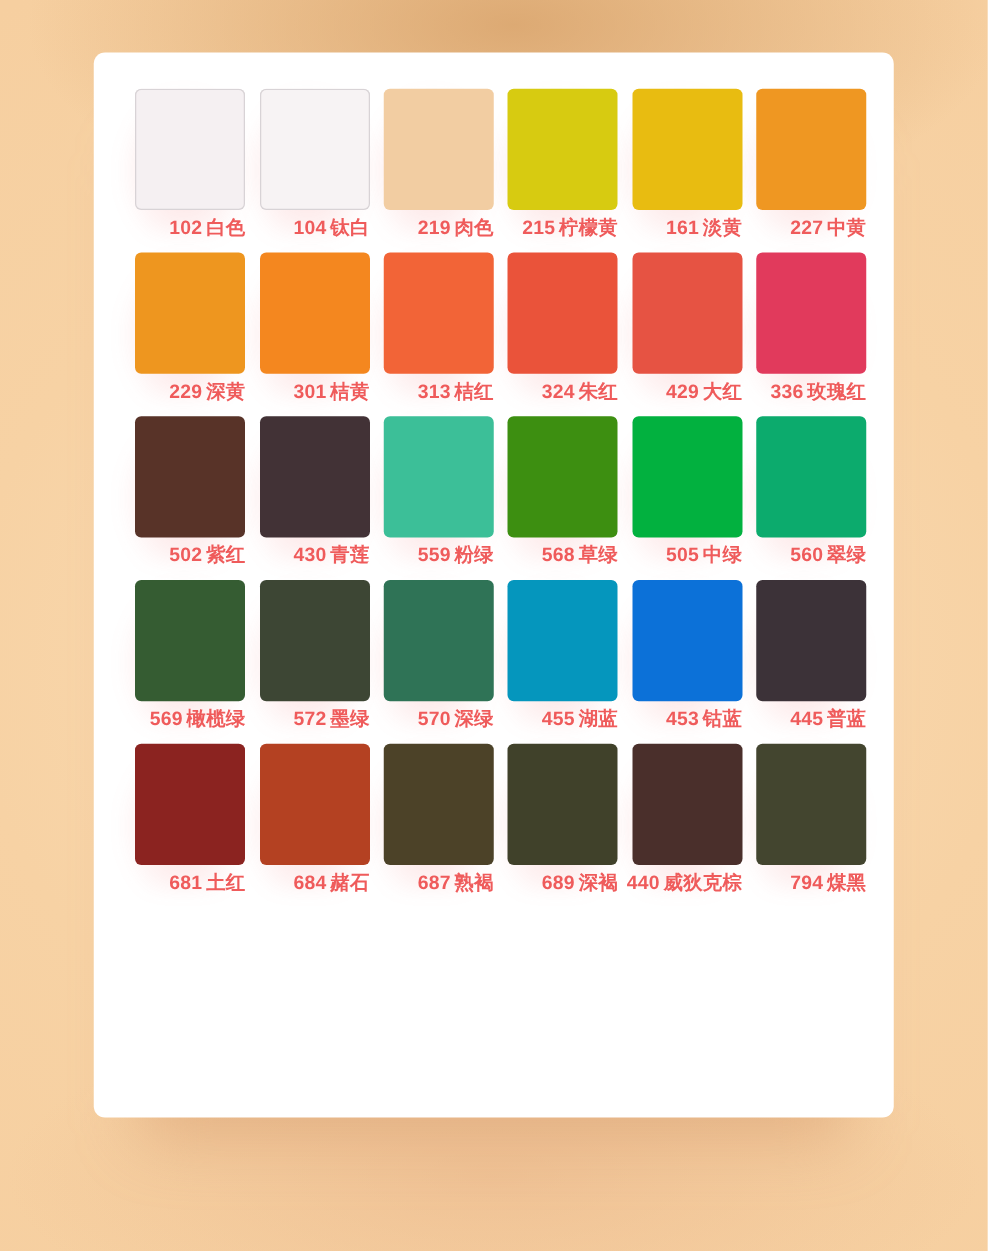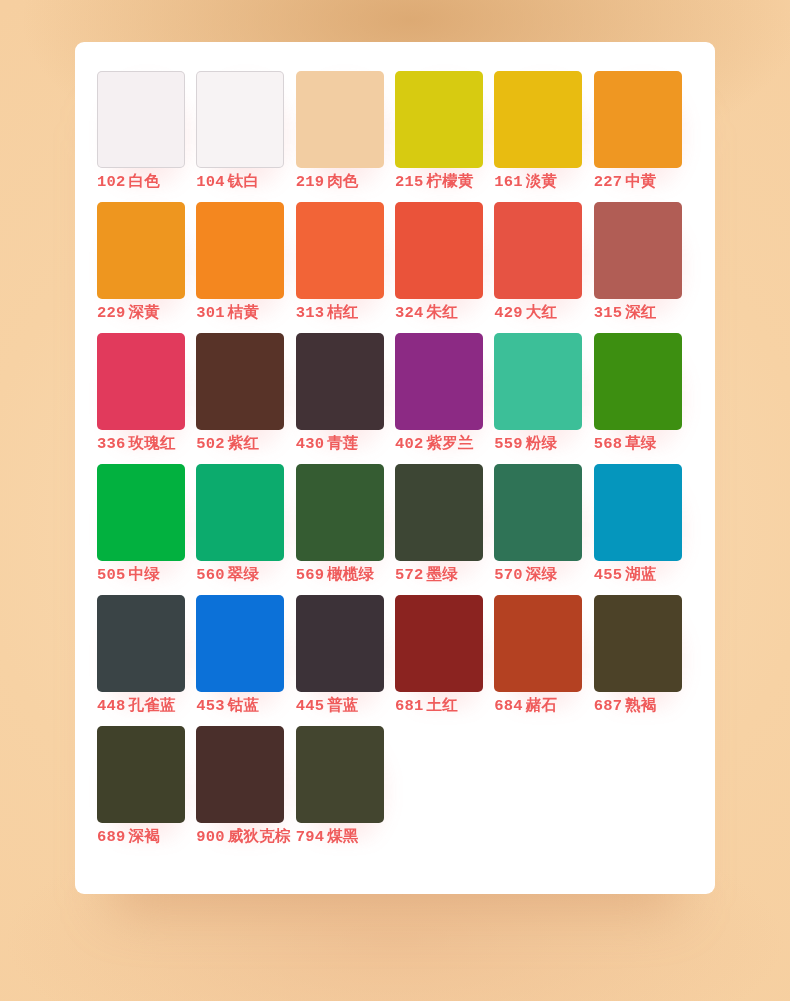--- a/index.html
+++ b/index.html
@@ -51,22 +51,21 @@
     display: grid;
     grid-template-columns: repeat(6, 1fr);
     grid-auto-rows: 131px;
     column-gap: 0px;
     row-gap: 0px;
   }
   .swatch-cell {
     position: relative;
     display: flex;
     flex-direction: column;
-    align-items: flex-start;
-    font-family: Liberation Mono, monospace;
+    align-items: flex-end;
   }
   .swatch-glow {
     position: absolute;
     left: 50%;
     top: 2px;
     transform: translateX(-50%);
     width: 98px;
     height: 116px;
     border-radius: 14px;
     background: radial-gradient(ellipse at 50% 55%, rgba(242,92,92,0.20) 0%, rgba(242,92,92,0.085) 48%, rgba(242,92,92,0) 75%);
@@ -157,45 +156,35 @@
         <div class="swatch-chip" style="background: rgb(234, 83, 58);"></div>
         <div class="swatch-label"><span class="code">324</span><span class="name">朱红</span></div>
       </div>
       <div class="swatch-cell">
         <div class="swatch-glow"></div>
         <div class="swatch-chip" style="background: rgb(230, 83, 67);"></div>
         <div class="swatch-label"><span class="code">429</span><span class="name">大红</span></div>
       </div>
       <div class="swatch-cell">
         <div class="swatch-glow"></div>
-        <div class="swatch-chip" style="background: rgb(177, 93, 85);"></div>
-        <div class="swatch-label"><span class="code">315</span><span class="name">深红</span></div>
-      </div>
-      <div class="swatch-cell">
-        <div class="swatch-glow"></div>
         <div class="swatch-chip" style="background: rgb(225, 58, 92);"></div>
         <div class="swatch-label"><span class="code">336</span><span class="name">玫瑰红</span></div>
       </div>
       <div class="swatch-cell">
         <div class="swatch-glow"></div>
         <div class="swatch-chip" style="background: rgb(88, 51, 40);"></div>
         <div class="swatch-label"><span class="code">502</span><span class="name">紫红</span></div>
       </div>
       <div class="swatch-cell">
         <div class="swatch-glow"></div>
         <div class="swatch-chip" style="background: rgb(66, 50, 54);"></div>
         <div class="swatch-label"><span class="code">430</span><span class="name">青莲</span></div>
       </div>
       <div class="swatch-cell">
         <div class="swatch-glow"></div>
-        <div class="swatch-chip" style="background: rgb(140, 42, 132);"></div>
-        <div class="swatch-label"><span class="code">402</span><span class="name">紫罗兰</span></div>
-      </div>
-      <div class="swatch-cell">
-        <div class="swatch-glow"></div>
         <div class="swatch-chip" style="background: rgb(60, 191, 152);"></div>
         <div class="swatch-label"><span class="code">559</span><span class="name">粉绿</span></div>
       </div>
       <div class="swatch-cell">
         <div class="swatch-glow"></div>
         <div class="swatch-chip" style="background: rgb(61, 143, 17);"></div>
         <div class="swatch-label"><span class="code">568</span><span class="name">草绿</span></div>
       </div>
       <div class="swatch-cell">
         <div class="swatch-glow"></div>
@@ -222,25 +211,20 @@
         <div class="swatch-chip" style="background: rgb(47, 115, 86);"></div>
         <div class="swatch-label"><span class="code">570</span><span class="name">深绿</span></div>
       </div>
       <div class="swatch-cell">
         <div class="swatch-glow"></div>
         <div class="swatch-chip" style="background: rgb(5, 150, 189);"></div>
         <div class="swatch-label"><span class="code">455</span><span class="name">湖蓝</span></div>
       </div>
       <div class="swatch-cell">
         <div class="swatch-glow"></div>
-        <div class="swatch-chip" style="background: rgb(58, 68, 70);"></div>
-        <div class="swatch-label"><span class="code">448</span><span class="name">孔雀蓝</span></div>
-      </div>
-      <div class="swatch-cell">
-        <div class="swatch-glow"></div>
         <div class="swatch-chip" style="background: rgb(12, 113, 216);"></div>
         <div class="swatch-label"><span class="code">453</span><span class="name">钴蓝</span></div>
       </div>
       <div class="swatch-cell">
         <div class="swatch-glow"></div>
         <div class="swatch-chip" style="background: rgb(60, 50, 56);"></div>
         <div class="swatch-label"><span class="code">445</span><span class="name">普蓝</span></div>
       </div>
       <div class="swatch-cell">
         <div class="swatch-glow"></div>
@@ -258,21 +242,21 @@
         <div class="swatch-label"><span class="code">687</span><span class="name">熟褐</span></div>
       </div>
       <div class="swatch-cell">
         <div class="swatch-glow"></div>
         <div class="swatch-chip" style="background: rgb(64, 65, 42);"></div>
         <div class="swatch-label"><span class="code">689</span><span class="name">深褐</span></div>
       </div>
       <div class="swatch-cell">
         <div class="swatch-glow"></div>
         <div class="swatch-chip" style="background: rgb(74, 47, 43);"></div>
-        <div class="swatch-label"><span class="code">900</span><span class="name">威狄克棕</span></div>
+        <div class="swatch-label"><span class="code">440</span><span class="name">威狄克棕</span></div>
       </div>
       <div class="swatch-cell">
         <div class="swatch-glow"></div>
         <div class="swatch-chip" style="background: rgb(67, 69, 47);"></div>
         <div class="swatch-label"><span class="code">794</span><span class="name">煤黑</span></div>
       </div>
     </div>
 </div>
 
 </body></html>

